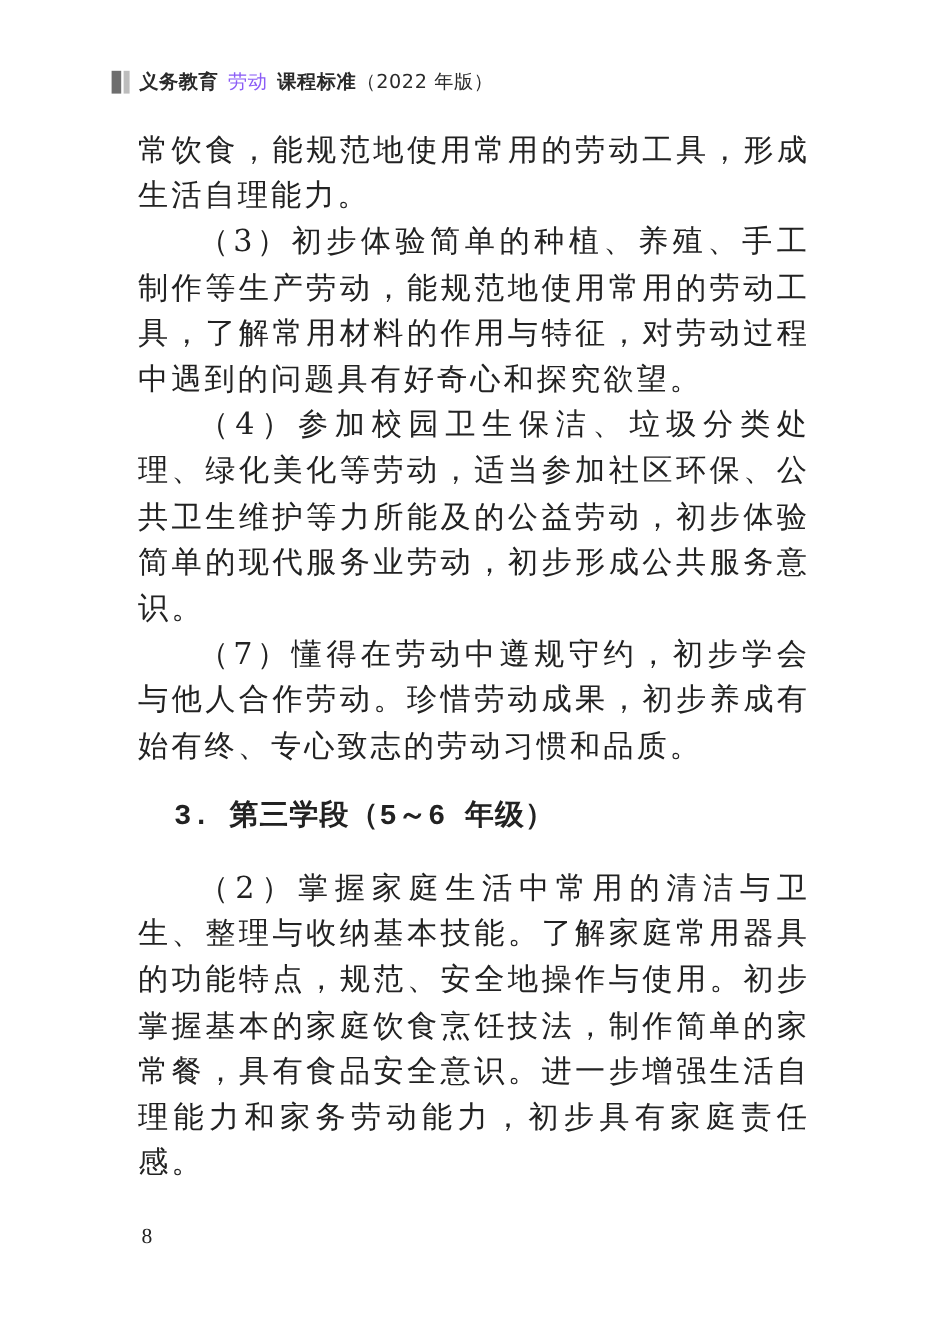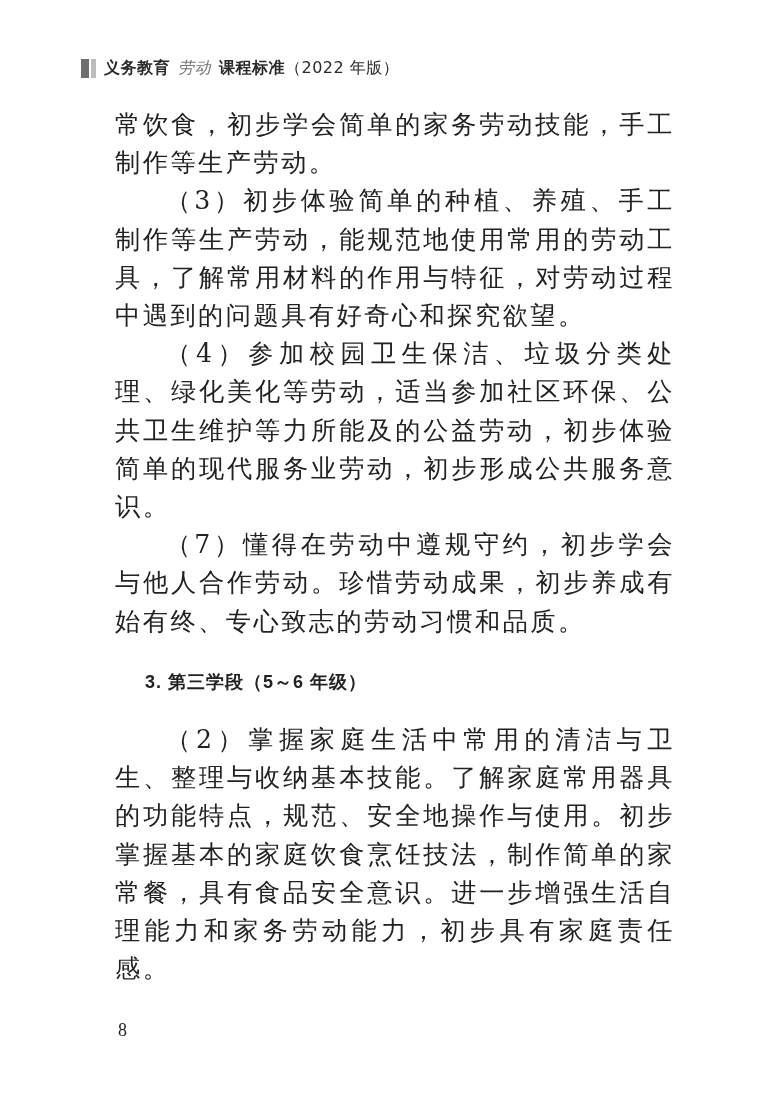--- a/index.html
+++ b/index.html
@@ -2,41 +2,41 @@
 <html><head>
 <meta charset="utf-8">
 <style>
   html, body { margin: 0; padding: 0; background: #ffffff; }
   body {
     width: 781px; height: 1111px; position: relative; overflow: hidden;
     font-family: "DejaVu Serif", "Liberation Serif", serif;
     color: #222;
   }
   .running-header {
-    position: absolute; left: 81px; top: 58px;
+    position: absolute; left: 93px; top: 58px;
     display: flex; align-items: center;
     font-family: "DejaVu Sans", "Liberation Sans", sans-serif;
     font-size: 16px; color: #2a2a2a; letter-spacing: 0.5px;
   }
   .hdr-bars { display: flex; margin-right: 8px; }
   .hdr-bar1 { width: 8px; height: 19px; background: #6e6e6e; margin-right: 2px; }
   .hdr-bar2 { width: 5px; height: 19px; background: #bdbdbd; }
   .hdr-bold { font-weight: bold; }
-  .hdr-italic { font-family: "DejaVu Serif", serif; font-style: italic; margin: 0 8px; color: #737373; }
+  .hdr-italic { font-family: "DejaVu Serif", serif; margin: 0 8px; color: #8b5cf6; }
   .hdr-edition { font-weight: normal; }
 
   .content {
     position: absolute; left: 115px; top: 106px; width: 560px;
     font-size: 25.2px; line-height: 38.2px; letter-spacing: 2.5px;
   }
   .para { margin: 0; text-indent: 2em; text-align: justify; }
   .para.no-indent { text-indent: 0; }
   .heading {
-    font-family: Liberation Sans, sans-serif;
-    font-weight: bold; font-size: 18px; letter-spacing: 1px;
+    font-family: Liberation Mono, monospace;
+    font-weight: bold; font-size: 24px; letter-spacing: 1px;
     margin: 22px 0 20px 0; padding-left: 30px;
   }
   .page-number {
     position: absolute; left: 118px; top: 1020px;
     font-family: "Liberation Serif", "DejaVu Serif", serif;
     font-size: 18px; color: #222;
   }
 </style>
 </head>
 <body>
@@ -46,21 +46,21 @@
     <div class="hdr-bar1"></div>
     <div class="hdr-bar2"></div>
   </div>
   <span class="hdr-bold">义务教育</span>
   <span class="hdr-italic">劳动</span>
   <span class="hdr-bold">课程标准</span>
   <span class="hdr-edition">（2022 年版）</span>
 </div>
 
 <div class="content">
-  <p class="para no-indent">常饮食，初步学会简单的家务劳动技能，手工制作等生产劳动。</p>
+  <p class="para no-indent">常饮食，能规范地使用常用的劳动工具，形成生活自理能力。</p>
   <p class="para">（3）初步体验简单的种植、养殖、手工制作等生产劳动，能规范地使用常用的劳动工具，了解常用材料的作用与特征，对劳动过程中遇到的问题具有好奇心和探究欲望。</p>
   <p class="para">（4）参加校园卫生保洁、垃圾分类处理、绿化美化等劳动，适当参加社区环保、公共卫生维护等力所能及的公益劳动，初步体验简单的现代服务业劳动，初步形成公共服务意识。</p>
   <p class="para">（7）懂得在劳动中遵规守约，初步学会与他人合作劳动。珍惜劳动成果，初步养成有始有终、专心致志的劳动习惯和品质。</p>
 
   <div class="heading">3. 第三学段（5～6 年级）</div>
 
   <p class="para">（2）掌握家庭生活中常用的清洁与卫生、整理与收纳基本技能。了解家庭常用器具的功能特点，规范、安全地操作与使用。初步掌握基本的家庭饮食烹饪技法，制作简单的家常餐，具有食品安全意识。进一步增强生活自理能力和家务劳动能力，初步具有家庭责任感。</p>
 
 </div>
 

